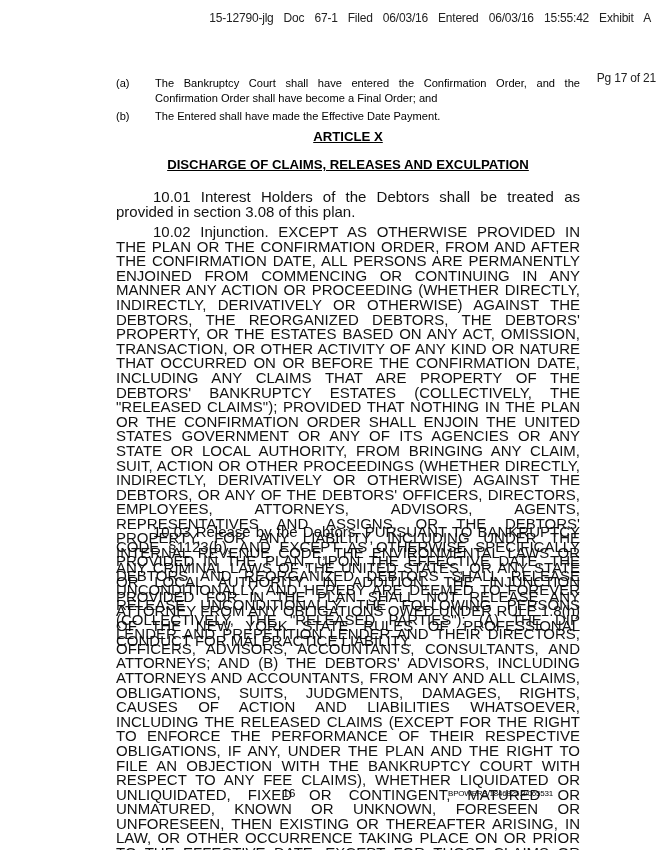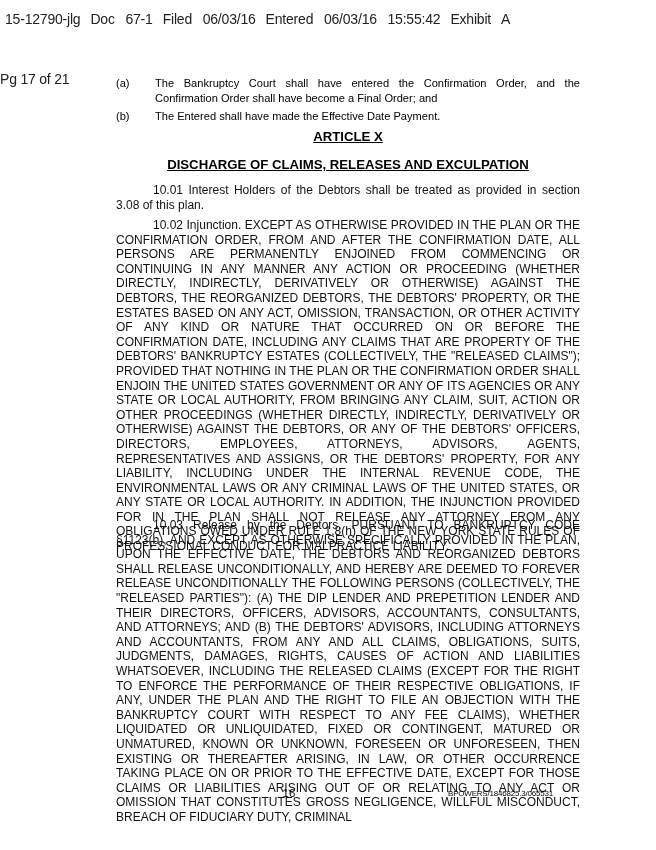--- a/index.html
+++ b/index.html
@@ -1,30 +1,30 @@
 <!DOCTYPE html>
 <html><head>
 <meta charset="utf-8">
 <style>
   html, body { margin: 0; padding: 0; background: #ffffff; }
   body { width: 656px; height: 850px; position: relative; overflow: hidden; color: #000; }
-  .stamp { position: absolute; left: 0; width: 656px; text-align: left; font-family: "Liberation Sans", sans-serif; font-size: 14px; color: #222; letter-spacing: -0.2px; }
+  .stamp { position: absolute; left: 0; width: 656px; text-align: right; font-family: "Liberation Sans", sans-serif; font-size: 12px; color: #222; letter-spacing: -0.2px; }
   .stamp1 { top: 11px; word-spacing: 7px; }
   .stamp1 span { margin: 0 5px; }
   .stamp2 { top: 27px; margin-top: 44px; }
   .item { position: absolute; left: 116px; width: 464px; font-family: "Liberation Sans", sans-serif; font-size: 11.1px; line-height: 14.6px; }
   .item .lbl { position: absolute; left: 0; top: 0; }
   .item .txt { margin-left: 39px; text-align: justify; text-align-last: left; }
   .item-a { top: 76px; }
   .item-a .txt { text-align: justify; }
   .item-b { top: 109px; }
   .heading { position: absolute; left: 0; width: 696px; text-align: center; font-family: "Liberation Sans", sans-serif; font-weight: bold; text-decoration: underline; font-size: 13.2px; }
   .h1 { top: 129px; }
   .h2 { top: 157px; }
-  .para { position: absolute; left: 116px; width: 464px; text-align: justify; font-family: "Liberation Sans", sans-serif; font-size: 12px; line-height: 14.6px; color: #111; text-indent: 37px; }
+  .para { position: absolute; left: 116px; width: 464px; text-align: justify; font-family: "Liberation Sans", sans-serif; font-size: 15px; line-height: 14.6px; color: #111; text-indent: 37px; margin-top: 7px; }
   .p1 { top: 183px; }
   .p2 { top: 218px; }
   .p3 { top: 518px; }
   .footer-page { position: absolute; top: 787px; left: 0; width: 564px; text-align: center; font-family: "Liberation Sans", sans-serif; font-size: 11.5px; padding-left: 14px; box-sizing: border-box; }
   .footer-ref { position: absolute; top: 789px; left: 448px; font-family: Liberation Sans, sans-serif; font-size: 8px; letter-spacing: -0.2px; }
 </style>
 </head>
 <body>
 
 <div class="stamp stamp1"><span>15-12790-jlg</span><span>Doc 67-1</span><span>Filed 06/03/16</span><span>Entered 06/03/16 15:55:42</span><span>Exhibit A</span></div>

